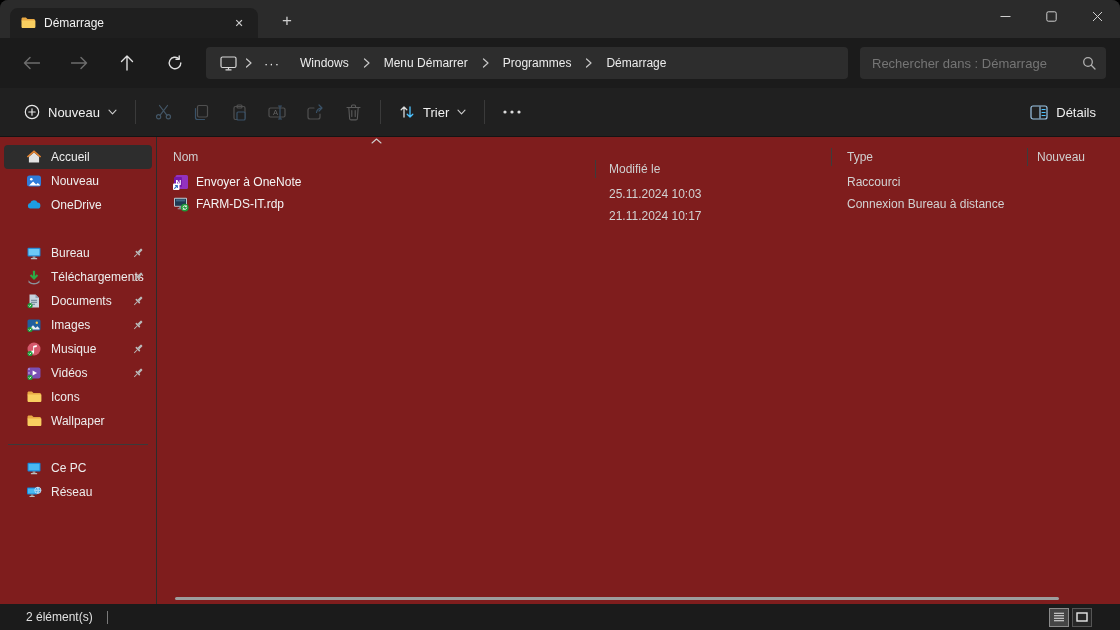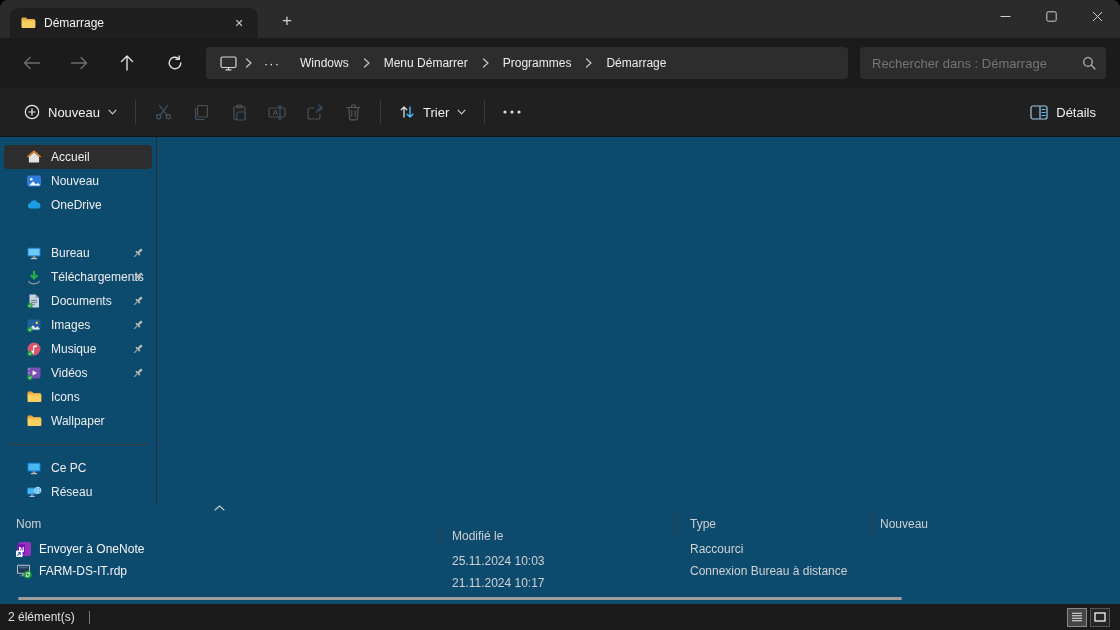--- a/index.html
+++ b/index.html
@@ -28,21 +28,21 @@
   .searchbar{margin-left:12px;flex:1;height:32px;background:#2d2d2d;border-radius:4px;display:flex;align-items:center;padding:0 10px;box-sizing:border-box;}
   .searchbar input{flex:1;background:transparent;border:none;outline:none;color:#a8a8a8;font-size:13px;font-family:Liberation Sans, sans-serif;}
   
   .toolbar{position:absolute;left:0;top:88px;width:100%;height:49px;background:#202020;display:flex;align-items:center;padding:0 14px;box-sizing:border-box;border-bottom:1px solid #141414;}
   .tbtn{display:flex;align-items:center;gap:8px;height:34px;padding:0 10px;border-radius:4px;color:#f0f0f0;font-size:13px;}
   .ticon{width:38px;height:34px;display:flex;align-items:center;justify-content:center;border-radius:4px;}
   .ticon.dim{opacity:.55;}
   .tsep{width:1px;height:24px;background:#3a3a3a;margin:0 8px;}
   .tspacer{flex:1;}
   
-  .main{position:absolute;left:0;top:137px;width:100%;height:467px;display:flex;background:#0c4a6e;flex-direction:column;}
+  .main{position:absolute;left:0;top:137px;width:100%;height:467px;display:flex;background:#7f1d1d;}
   .sidebar{width:157px;box-sizing:border-box;border-right:1px solid #2c2c2c;padding-top:8px;}
   .sitem{height:24px;display:flex;align-items:center;gap:9px;padding-left:22px;margin:0 4px;border-radius:4px;position:relative;}
   .sitem.selected{background:#2d2d2d;}
   .sitem .slabel{font-size:12px;color:#ededed;white-space:nowrap;}
   .sitem .pin{position:absolute;right:8px;display:flex;}
   .sgap{height:24px;}
   .sdivider{height:1px;background:#3a3a3a;margin:11px 8px 11px 8px;}
   
   .content{flex:1;position:relative;}
   .sortcaret{position:absolute;left:214px;top:1px;}
@@ -51,21 +51,21 @@
   .hdiv{position:absolute;left:0;top:5px;width:1px;height:18px;background:#3c3c3c;}
   .c-name{width:438px;padding-left:16px;}
   .c-mod{width:236px;padding-left:14px;margin-top:23px;}
   .c-type{width:196px;padding-left:16px;}
   .c-size{flex:1;padding-left:10px;}
   .frow{display:flex;align-items:center;height:22px;}
   .fcell{display:flex;align-items:center;height:100%;box-sizing:border-box;font-size:12px;color:#d2d2d2;white-space:nowrap;overflow:hidden;}
   .fcell.name{color:#f5f5f5;gap:7px;}
   .hscroll{position:absolute;bottom:4px;left:18px;width:884px;height:3px;background:#9d9d9d;border-radius:2px;}
   
-  .statusbar{position:absolute;left:0;bottom:0;width:100%;height:26px;background:#1b1b1b;display:flex;align-items:center;padding:0 8px;box-sizing:border-box;}
+  .statusbar{position:absolute;left:0;bottom:0;width:100%;height:26px;background:#1b1b1b;display:flex;align-items:center;padding:0 26px;box-sizing:border-box;}
   .scount{font-size:12px;color:#e0e0e0;}
   .sdiv2{width:1px;height:13px;background:#7a7a7a;margin-left:14px;}
   .viewtoggles{margin-left:auto;display:flex;gap:3px;margin-right:2px;}
   .vbtn{width:20px;height:19px;display:flex;align-items:center;justify-content:center;box-sizing:border-box;border:1px solid #555;background:#262626;}
   .vbtn.active{background:#454545;border-color:#8a8a8a;}
   svg{display:block;}
 </style>
 </head>
 <body>
 

